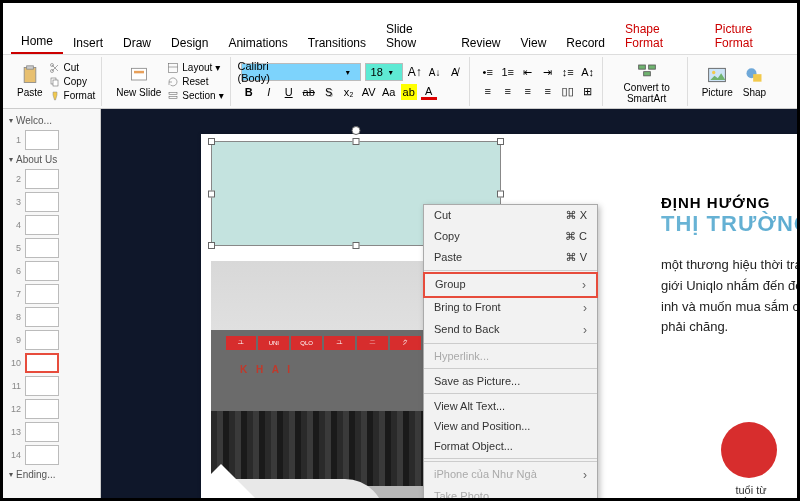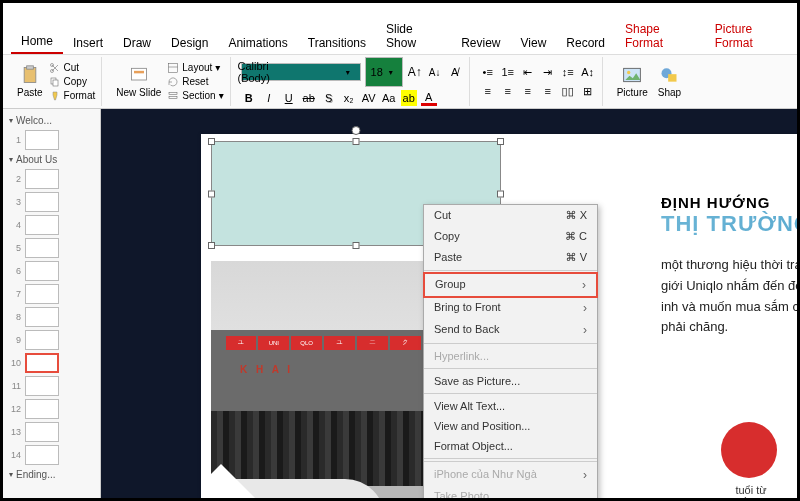--- a/index.html
+++ b/index.html
@@ -10,22 +10,22 @@
 .ribbon-tabs .active { border-bottom: 2px solid #c00; color: #000; font-weight: 500; }
 .ribbon-tabs .fmt { color: #c00; }
 
 .toolbar { display: flex; height: 54px; border-bottom: 1px solid #ccc; background: #fafafa; padding: 2px 4px; gap: 4px; }
 .tgroup { display: flex; flex-direction: column; border-right: 1px solid #ddd; padding: 0 6px; justify-content: center; }
 .tgroup.row { flex-direction: row; align-items: center; gap: 2px; }
 .tbtn-lg { display: flex; flex-direction: column; align-items: center; font-size: 10px; gap: 2px; padding: 2px 4px; }
 .tbtn-lg svg, .tbtn-lg .ic { width: 20px; height: 20px; }
 .mini { display: flex; align-items: center; gap: 3px; font-size: 10px; padding: 1px 0; }
 .mini svg { width: 12px; height: 12px; }
-.font-sel { width: 120px; height: 18px; font-size: 11px; border: 1px solid #bbb; padding: 0 4px; display: flex; align-items: center; justify-content: space-between; background: #0f766e; }
-.size-sel { width: 38px; height: 30px; font-size: 11px; border: 1px solid #bbb; padding: 0 4px; display: flex; align-items: center; justify-content: flex-start; background: #15803d; }
+.font-sel { width: 120px; height: 18px; font-size: 11px; border: 1px solid #bbb; padding: 0 4px; display: flex; align-items: center; justify-content: space-between; background: #7dd3fc; }
+.size-sel { width: 38px; height: 18px; font-size: 11px; border: 1px solid #bbb; padding: 0 4px; display: flex; align-items: center; justify-content: flex-start; background: #5eead4; }
 .btnrow { display: flex; gap: 4px; align-items: center; }
 .btnrow span { width: 16px; height: 16px; display: inline-flex; align-items: center; justify-content: center; font-size: 11px; }
 
 .workspace { display: flex; height: calc(100% - 78px); }
 .sidepanel { width: 98px; border-right: 1px solid #ccc; background: #f7f7f7; overflow: hidden; padding: 4px 2px; font-size: 10px; }
 .section-hd { display: flex; align-items: center; gap: 3px; padding: 2px 4px; color: #555; }
 .section-hd::before { content: "▾"; font-size: 8px; }
 .thumb { display: flex; align-items: center; gap: 4px; padding: 1px 4px; margin: 1px 0; }
 .thumb .num { width: 12px; text-align: right; color: #888; font-size: 9px; }
 .thumb .tbox { width: 34px; height: 20px; background: #fff; border: 1px solid #bbb; }
@@ -190,20 +190,30 @@
     </div>
     <div class="btnrow">
       <span>≡</span>
       <span>≡</span>
       <span>≡</span>
       <span>≡</span>
       <span>▯▯</span>
       <span>⊞</span>
     </div>
   </div>
+  <div class="tgroup row">
+    <div class="tbtn-lg">
+      <svg viewBox="0 0 24 24">
+          <rect x="2" y="6" width="8" height="5" fill="#6fb36f" stroke="#555"></rect>
+          <rect x="14" y="6" width="8" height="5" fill="#6fb36f" stroke="#555"></rect>
+          <rect x="8" y="14" width="8" height="5" fill="#6fb36f" stroke="#555"></rect>
+        </svg>
+      <span style="text-align:center;width:60px">Convert to SmartArt</span>
+    </div>
+  </div>
   <div class="tgroup row" style="border:none">
     <div class="tbtn-lg">
       <svg viewBox="0 0 24 24">
           <rect x="2" y="4" width="20" height="16" fill="#cde4f7" stroke="#555"></rect>
           <circle cx="8" cy="9" r="2" fill="#f2c94c"></circle>
           <path d="M4 18l5-5 4 3 4-6 5 8z" fill="#6fb36f"></path>
         </svg>
       <span>Picture</span>
     </div>
     <div class="tbtn-lg">

